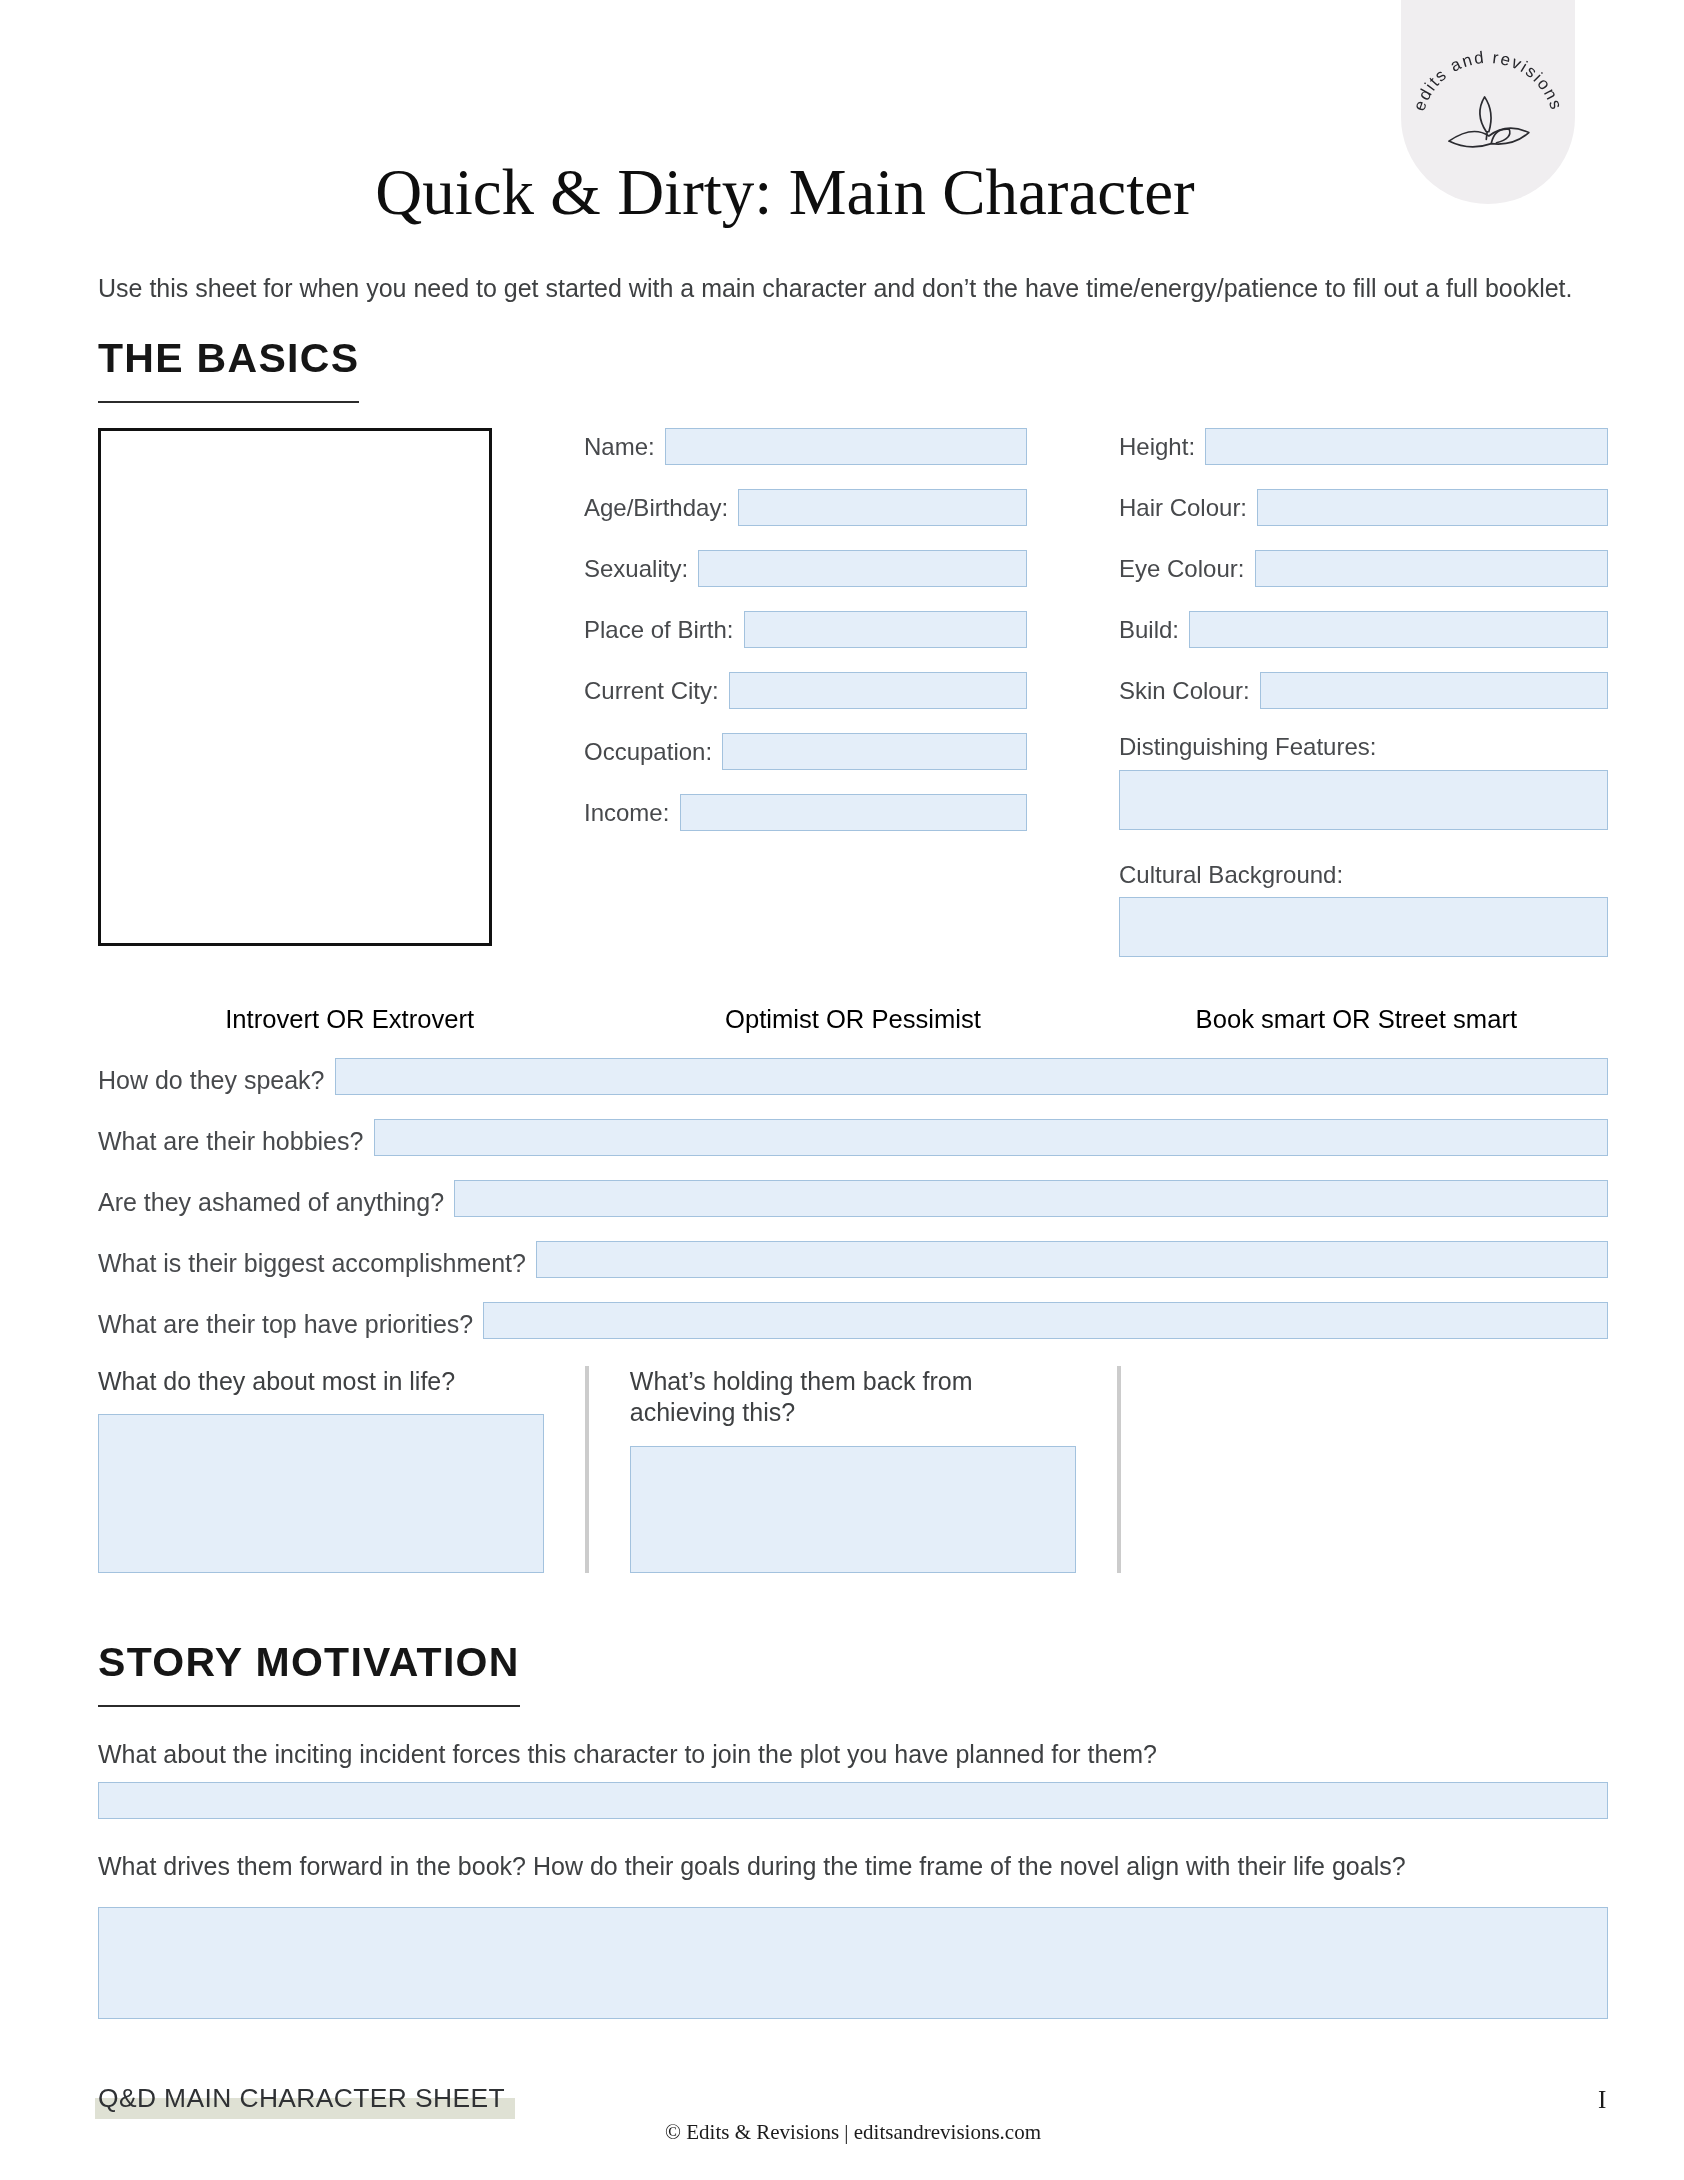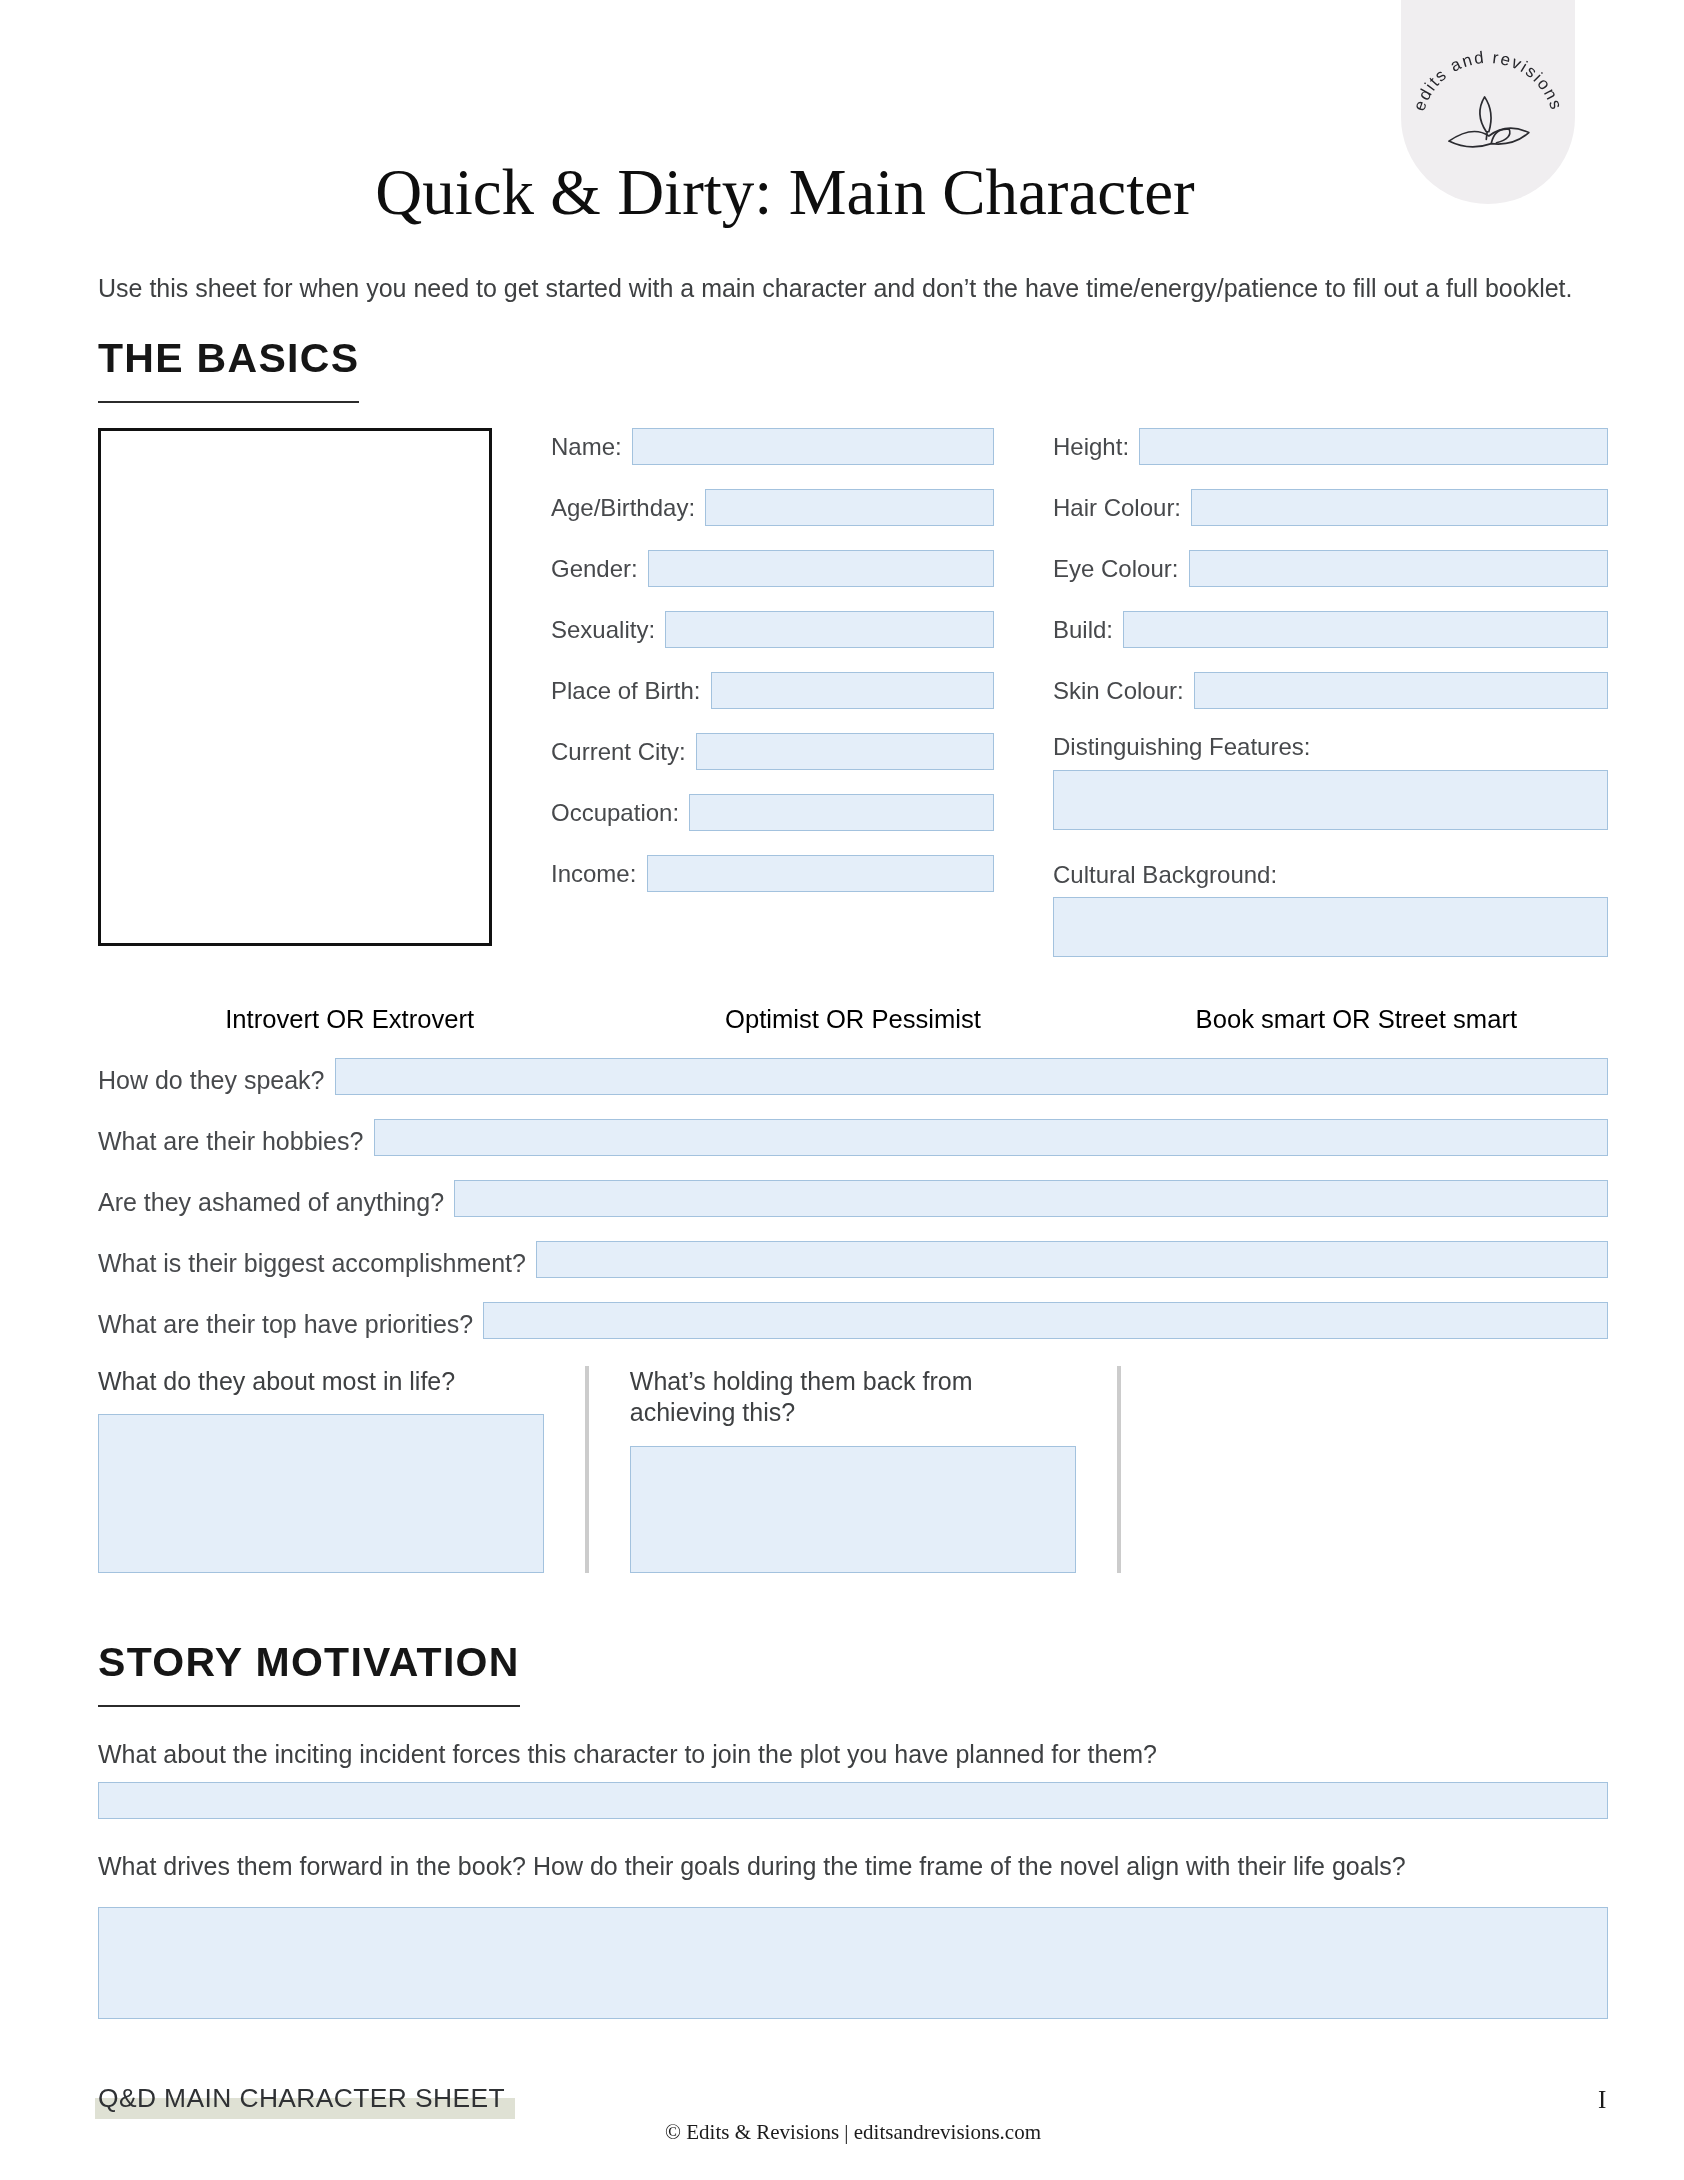--- a/index.html
+++ b/index.html
@@ -29,21 +29,21 @@
            font-size:65px;color:#0e0e0e;text-align:center;margin:158px 136px 0 0;
            letter-spacing:0px;line-height:1.05;}
   .intro{margin-top:46px;font-size:25px;line-height:1.33;color:#3e4042;max-width:1508px;}
 
   h2.section{display:inline-block;font-size:41px;font-weight:700;color:var(--heading-text);
              letter-spacing:1.3px;border-bottom:2.6px solid #2b2b2b;padding-bottom:19px;}
   h2.basics-h{margin-top:29px;}
   h2.sm-h{margin-top:66px;}
 
   
-  .basics-grid{margin-top:25.6px;display:grid;grid-template-columns:394px 443px 1fr;column-gap:59px;}
+  .basics-grid{margin-top:25.6px;display:grid;grid-template-columns:394px 443px 1fr;column-gap:92px;}
   .portrait{height:518px;border:3.4px solid var(--portrait-border);background:#ffffff;}
   .field-row{display:flex;align-items:center;height:37px;margin-bottom:24px;}
   .flabel{font-size:24px;white-space:nowrap;margin-right:10.2px;}
   .field-box{flex:1;height:37px;background:var(--field-fill);border:1.7px solid var(--field-border);}
   .block-label{font-size:24px;margin:22px 0 8.5px;}
   .block-box{height:60px;background:var(--field-fill);border:1.7px solid var(--field-border);}
   .block-box.first{height:60px;}
   .block-gap{margin-top:31px;}
 
   
@@ -117,24 +117,20 @@
       <div>
         <div class="field-row">
           <span class="flabel">Name:</span>
           <span class="field-box"></span>
         </div>
         <div class="field-row">
           <span class="flabel">Age/Birthday:</span>
           <span class="field-box"></span>
         </div>
         <div class="field-row">
-          <span class="flabel">Gender:</span>
-          <span class="field-box"></span>
-        </div>
-        <div class="field-row">
           <span class="flabel">Sexuality:</span>
           <span class="field-box"></span>
         </div>
         <div class="field-row">
           <span class="flabel">Place of Birth:</span>
           <span class="field-box"></span>
         </div>
         <div class="field-row">
           <span class="flabel">Current City:</span>
           <span class="field-box"></span>

